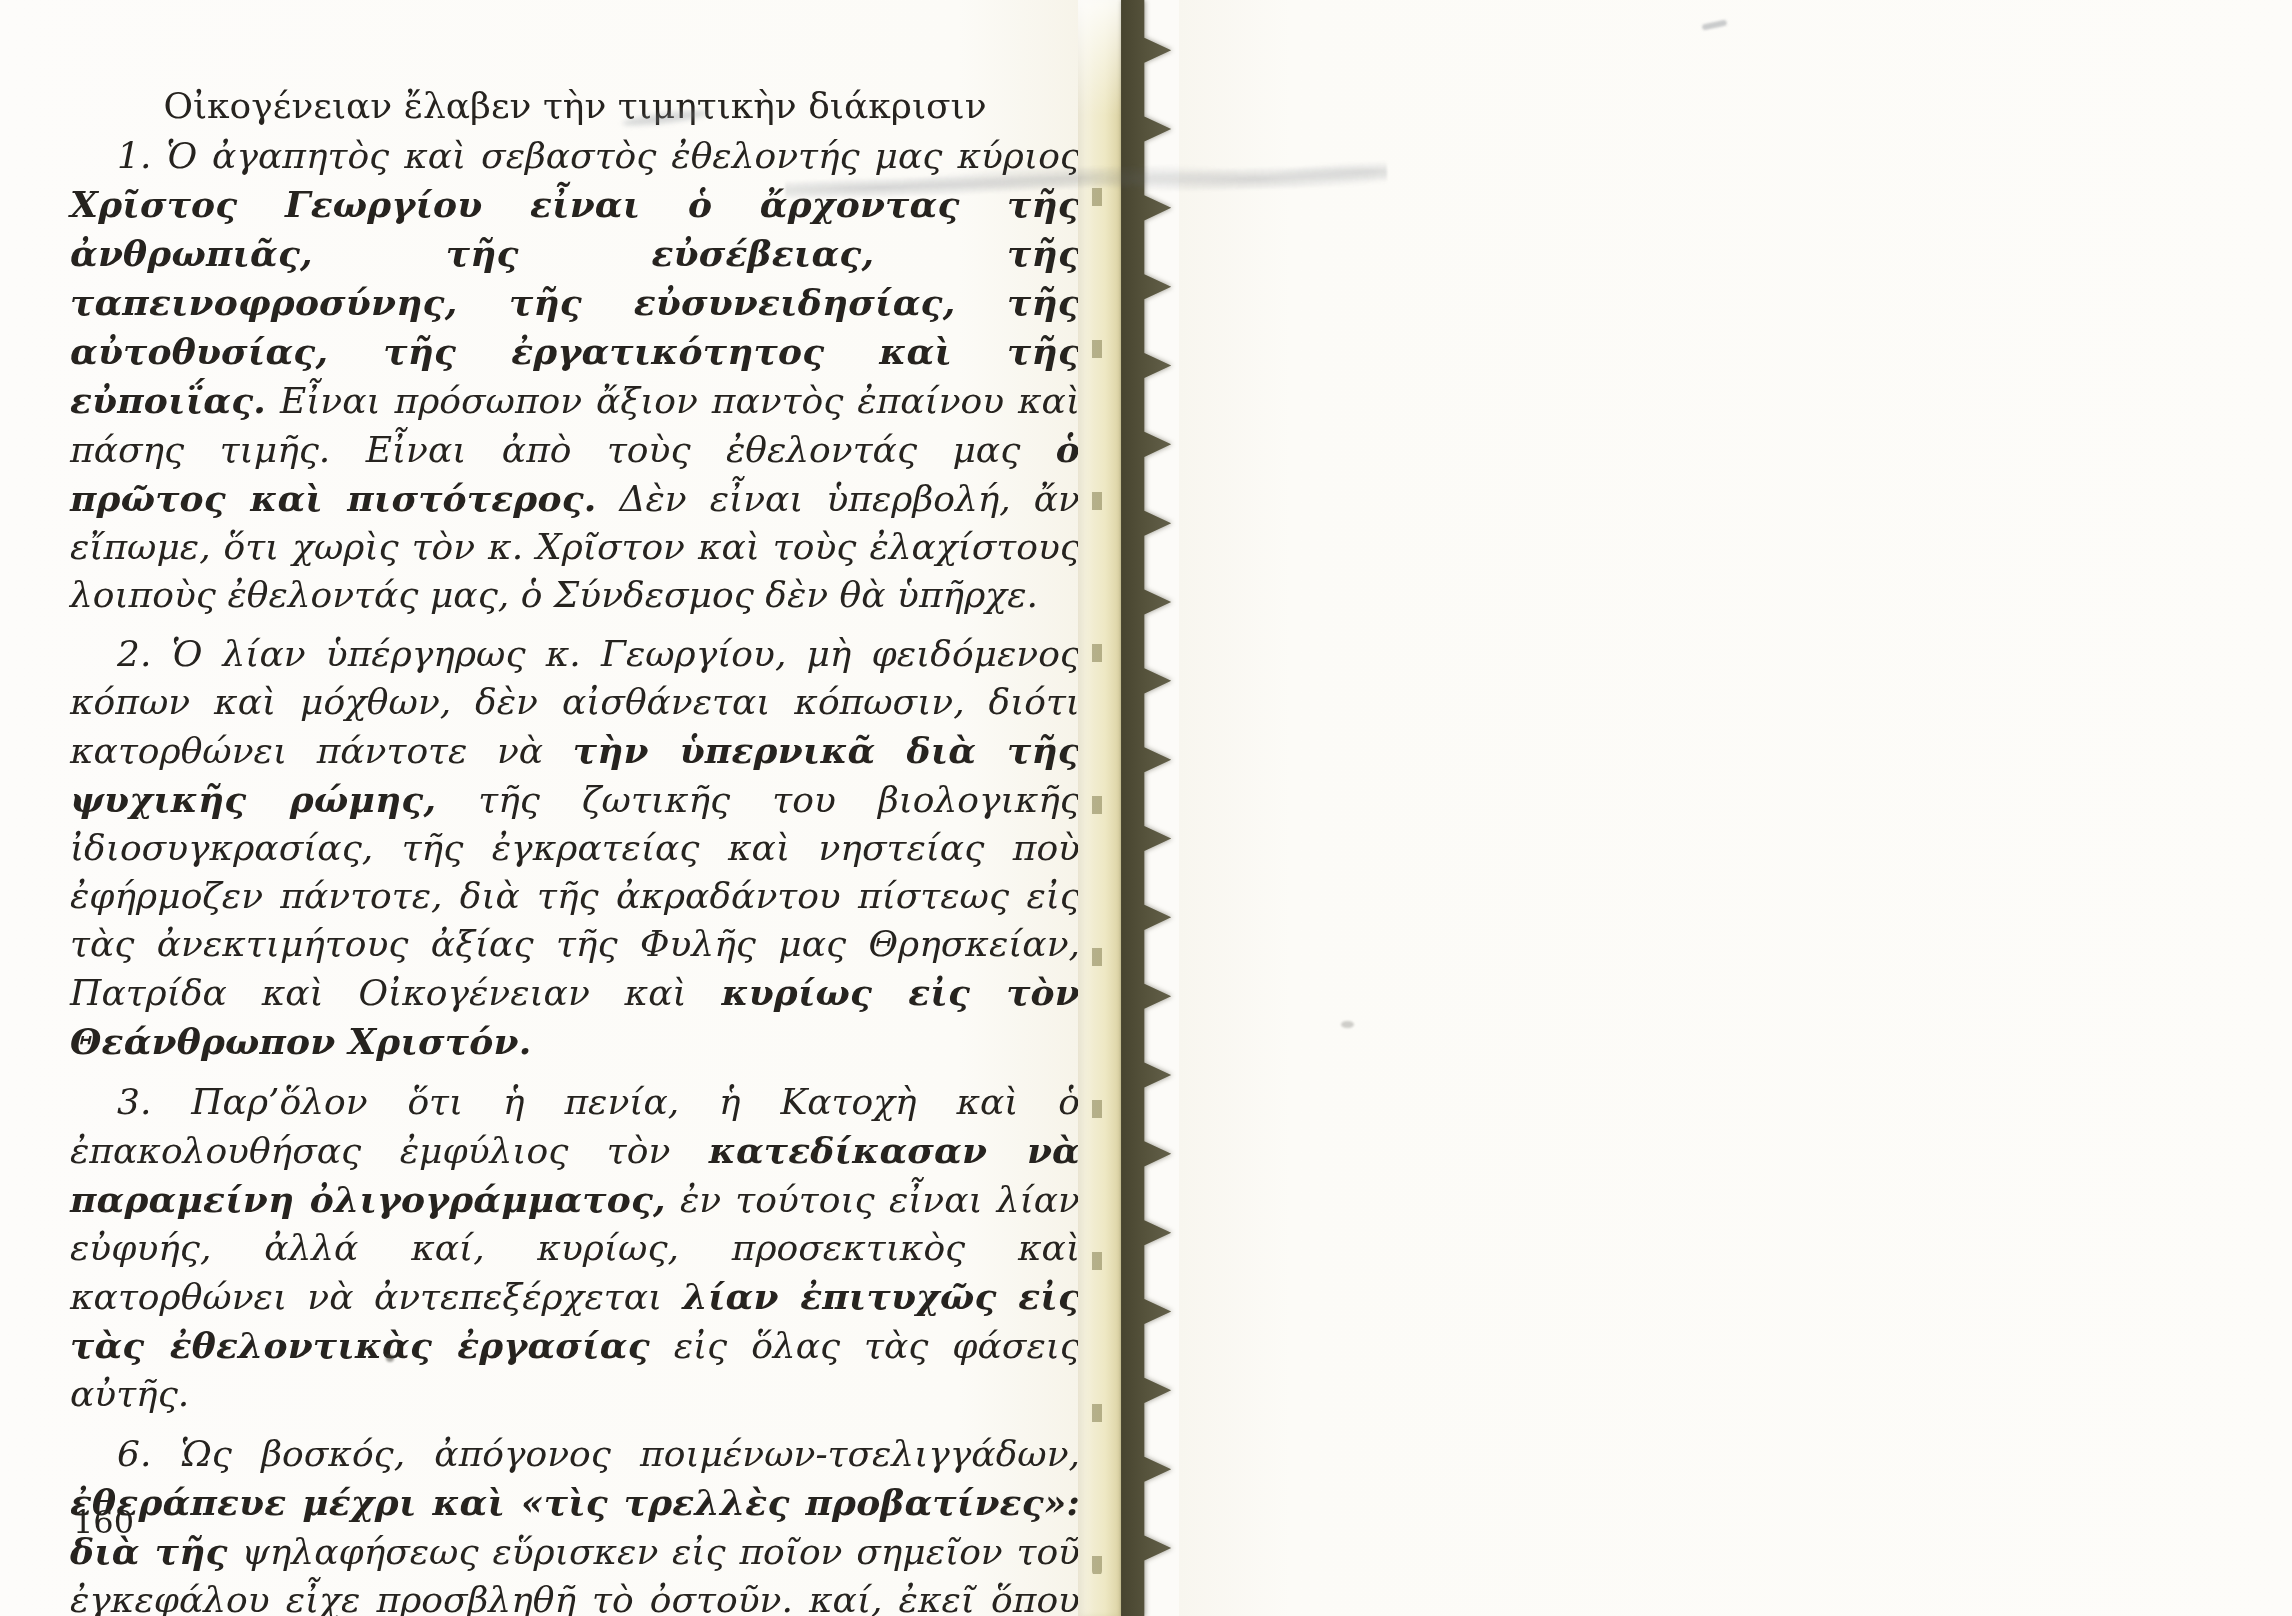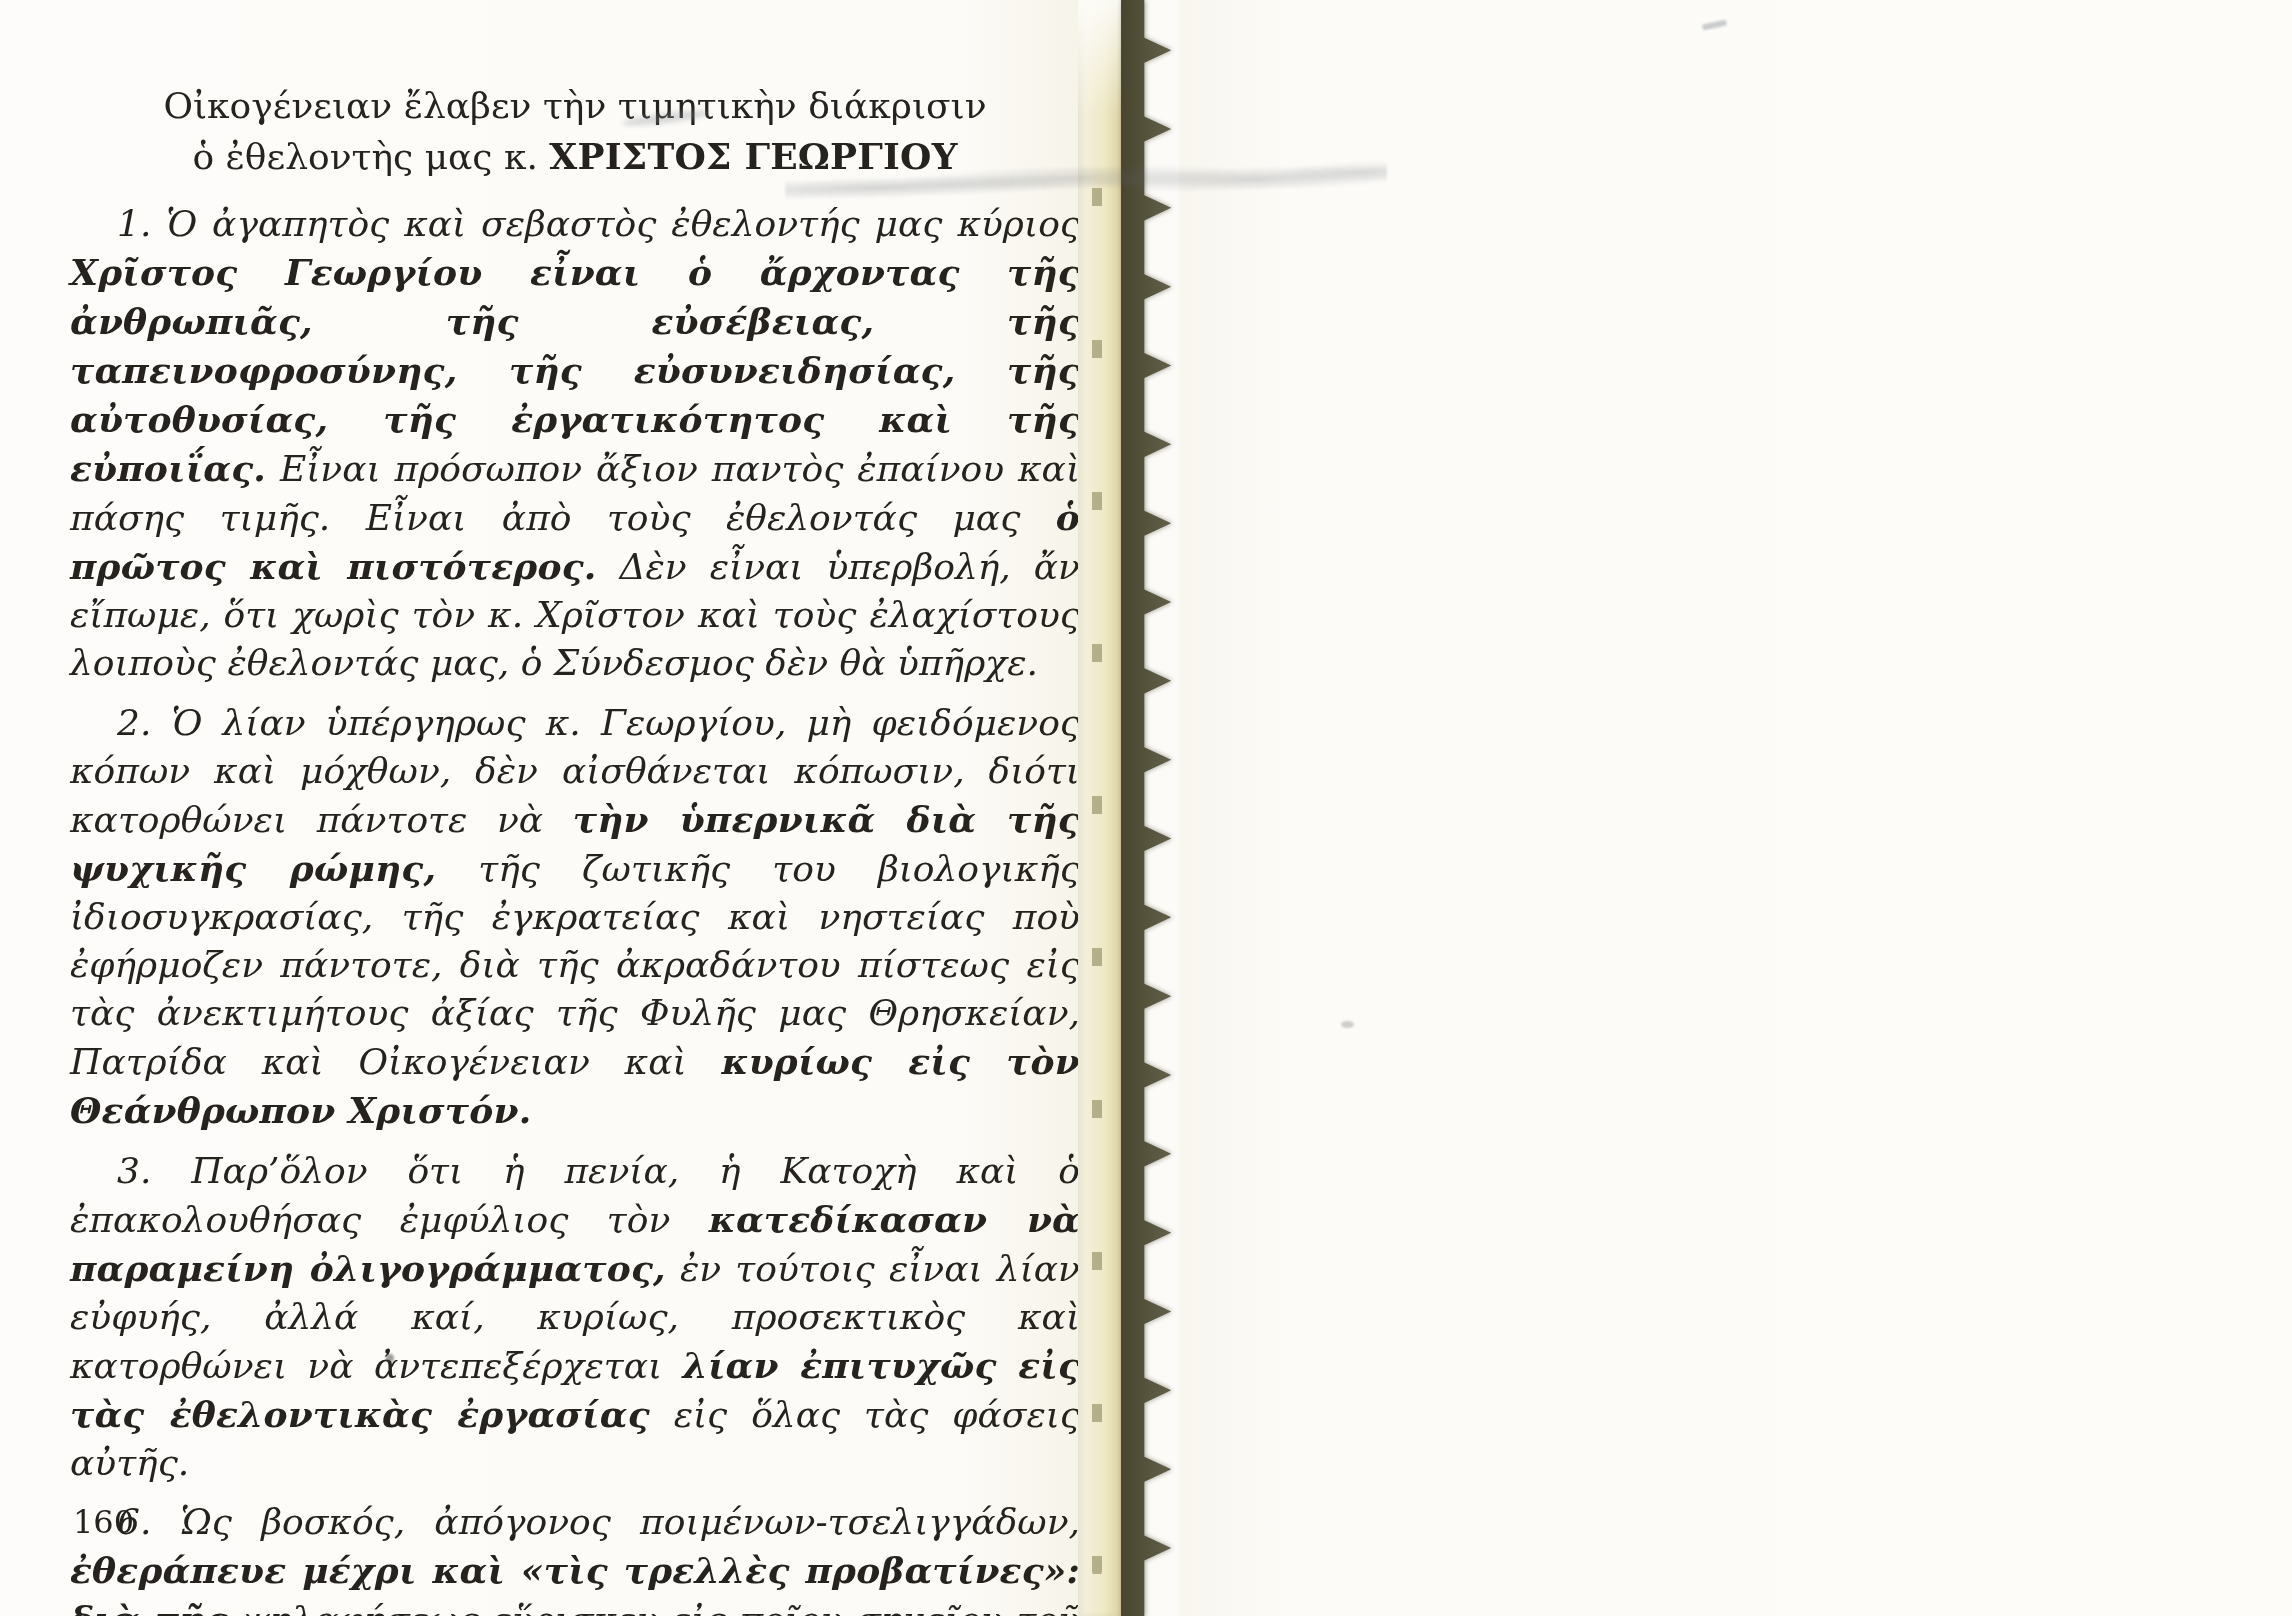--- a/index.html
+++ b/index.html
@@ -55,21 +55,20 @@
     background:rgba(70,68,62,.5);filter:blur(0.9px);}
   #scan-speck-3{left:1341px;top:1021px;width:12.5px;height:7.2px;border-radius:50%;
     background:rgba(120,120,115,.35);filter:blur(1.3px);}
 </style>
 </head>
 <body>
 
 <div class="page" id="page-left">
   <div class="text-col" id="text-left">
       <p class="blk align-center" style="margin-bottom: 1.8px;"><span>Οἰκογένειαν ἔλαβεν τὴν τιμητικὴν διάκρισιν</span></p>
-      <p class="blk align-center" style="margin-bottom: 19.7px;"><span>ὁ ἐθελοντὴς μας κ. </span><span class="b">ΧΡΙΣΤΟΣ ΓΕΩΡΓΙΟΥ</span></p>
       <p class="blk align-justify indent"><span>1. Ὁ ἀγαπητὸς καὶ σεβαστὸς ἐθελοντής μας κύριος </span><span class="b">Χρῖστος Γεωργίου εἶναι ὁ ἄρχοντας τῆς ἀνθρωπιᾶς, τῆς εὐσέβειας, τῆς ταπεινοφροσύνης, τῆς εὐσυνειδησίας, τῆς αὐτοθυσίας, τῆς ἐργατικότητος καὶ τῆς εὐποιΐας.</span><span> Εἶναι πρόσωπον ἄξιον παντὸς ἐπαίνου καὶ πάσης τιμῆς. Εἶναι ἀπὸ τοὺς ἐθελοντάς μας </span><span class="b">ὁ πρῶτος καὶ πιστότερος.</span><span> Δὲν εἶναι ὑπερβολή, ἄν εἴπωμε, ὅτι χωρὶς τὸν κ. Χρῖστον καὶ τοὺς ἐλαχίστους λοιποὺς ἐθελοντάς μας, ὁ Σύνδεσμος δὲν θὰ ὑπῆρχε.</span></p>
       <p class="blk align-justify indent"><span>2. Ὁ λίαν ὑπέργηρως κ. Γεωργίου, μὴ φειδόμενος κόπων καὶ μόχθων, δὲν αἰσθάνεται κόπωσιν, διότι κατορθώνει πάντοτε νὰ </span><span class="b">τὴν ὑπερνικᾶ διὰ τῆς ψυχικῆς ρώμης,</span><span> τῆς ζωτικῆς του βιολογικῆς ἰδιοσυγκρασίας, τῆς ἐγκρατείας καὶ νηστείας ποὺ ἐφήρμοζεν πάντοτε, διὰ τῆς ἀκραδάντου πίστεως εἰς τὰς ἀνεκτιμήτους ἀξίας τῆς Φυλῆς μας Θρησκείαν, Πατρίδα καὶ Οἰκογένειαν καὶ </span><span class="b">κυρίως εἰς τὸν Θεάνθρωπον Χριστόν.</span></p>
       <p class="blk align-justify indent"><span>3. Παρ’ὅλον ὅτι ἡ πενία, ἡ Κατοχὴ καὶ ὁ ἐπακολουθήσας ἐμφύλιος τὸν </span><span class="b">κατεδίκασαν νὰ παραμείνη ὀλιγογράμματος,</span><span> ἐν τούτοις εἶναι λίαν εὐφυής, ἀλλά καί, κυρίως, προσεκτικὸς καὶ κατορθώνει νὰ ἀντεπεξέρχεται </span><span class="b">λίαν ἐπιτυχῶς εἰς τὰς ἐθελοντικὰς ἐργασίας</span><span> εἰς ὅλας τὰς φάσεις αὐτῆς.</span></p>
       <p class="blk align-justify indent cont" style="margin-bottom: 0px;"><span>6. Ὡς βοσκός, ἀπόγονος ποιμένων-τσελιγγάδων, </span><span class="b">ἐθεράπευε μέχρι καὶ «τὶς τρελλὲς προβατίνες»: διὰ τῆς</span><span> ψηλαφήσεως εὕρισκεν εἰς ποῖον σημεῖον τοῦ ἐγκεφάλου εἶχε προσβληθῆ τὸ ὀστοῦν. καί, ἐκεῖ ὅπου ἦτο μαλακὸν τὸ</span></p>
     </div>
   <div class="page-number" id="pn-left">160</div>
 </div>
 
 <div class="page" id="page-right">
   

